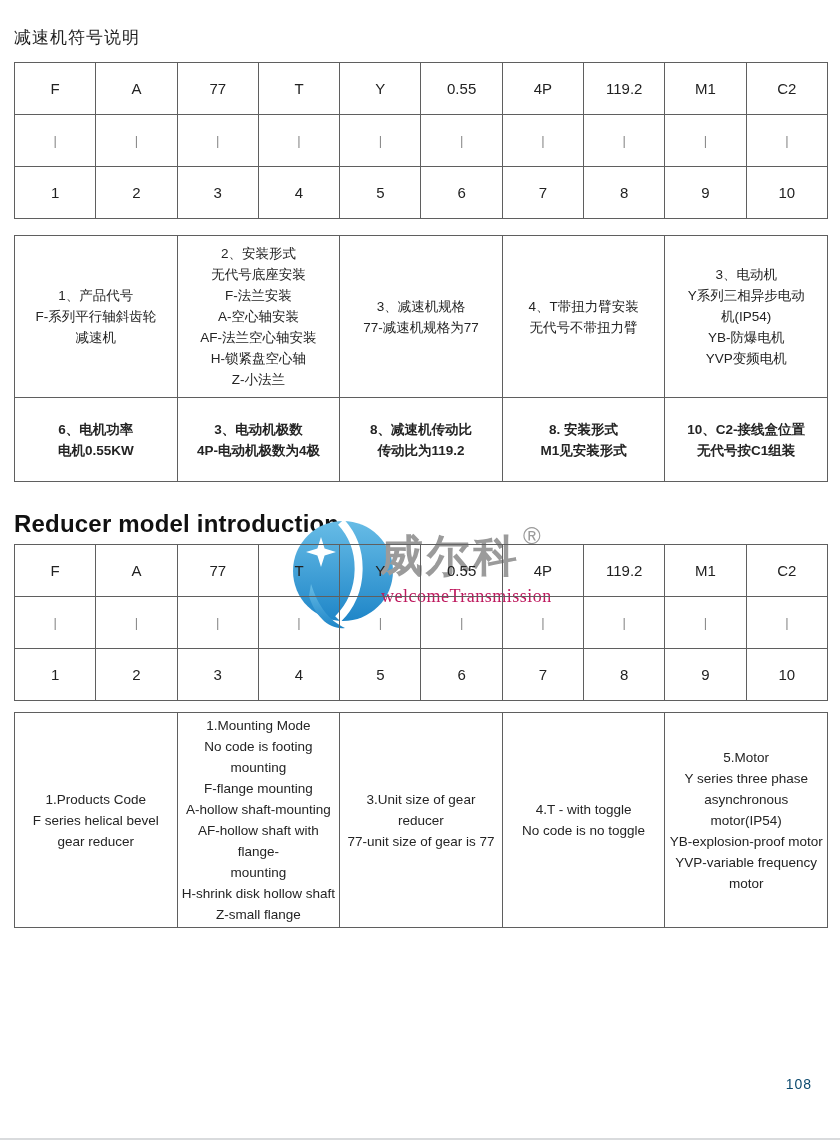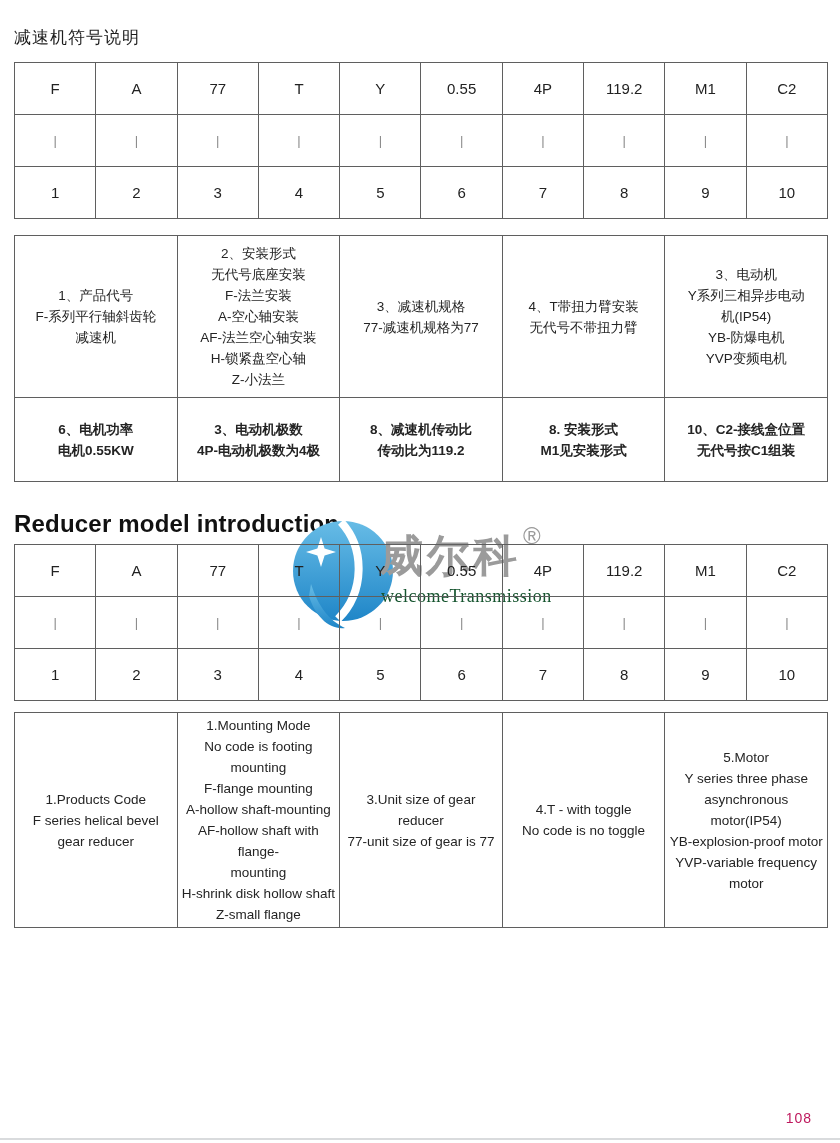--- a/index.html
+++ b/index.html
@@ -65,28 +65,28 @@
     color:#9b9b9b;letter-spacing:3px;line-height:1;
     white-space:nowrap;
   }
   .wm-reg{
     position:absolute;left:232px;top:4px;
     font-size:24px;color:#9b9b9b;font-weight:normal;
   }
   .wm-sub{
     position:absolute;left:90px;top:68px;
     font-family:"Liberation Serif", serif;
-    font-size:18px;color:#14532d;letter-spacing:0.5px;
+    font-size:18px;color:#be185d;letter-spacing:0.5px;
     white-space:nowrap;
     text-align:center;
   }
 
   .page-number{
-    right:28px;top:1110px;
-    font-size:14px;color:#be185d;
+    right:28px;top:1076px;
+    font-size:14px;color:#0c4a6e;
     letter-spacing:1px;
   }
   .bottom-rule{
     left:0;top:1138px;width:840px;height:2px;
     background:#d9dbdd;
   }
 </style>
 </head>
 <body>
 

